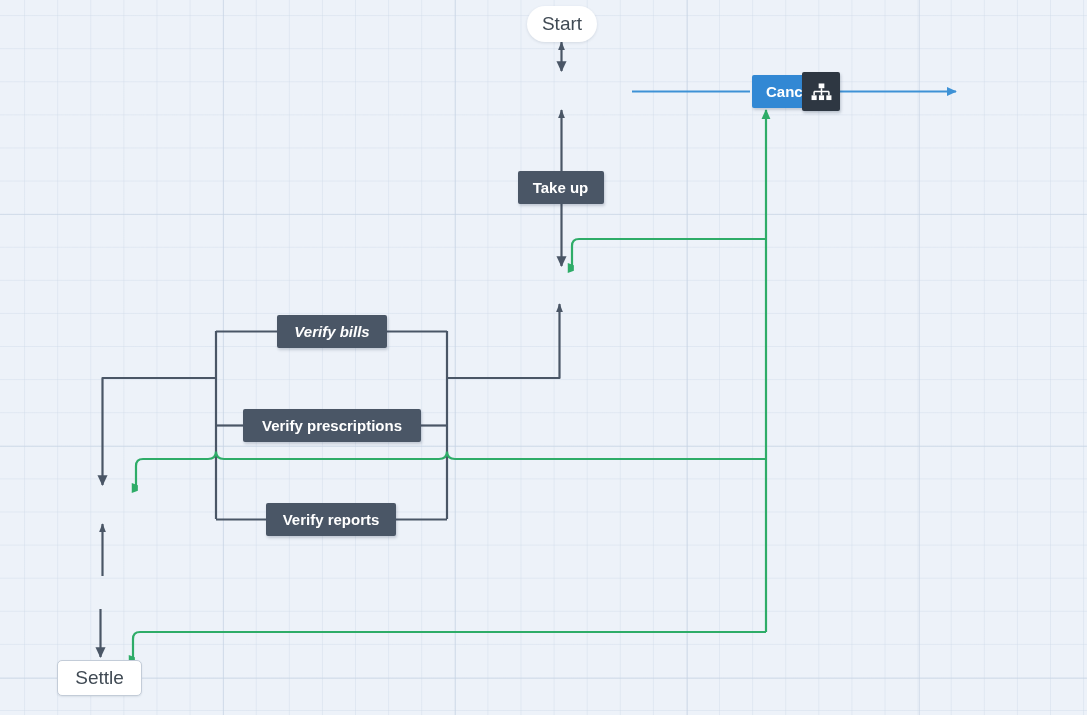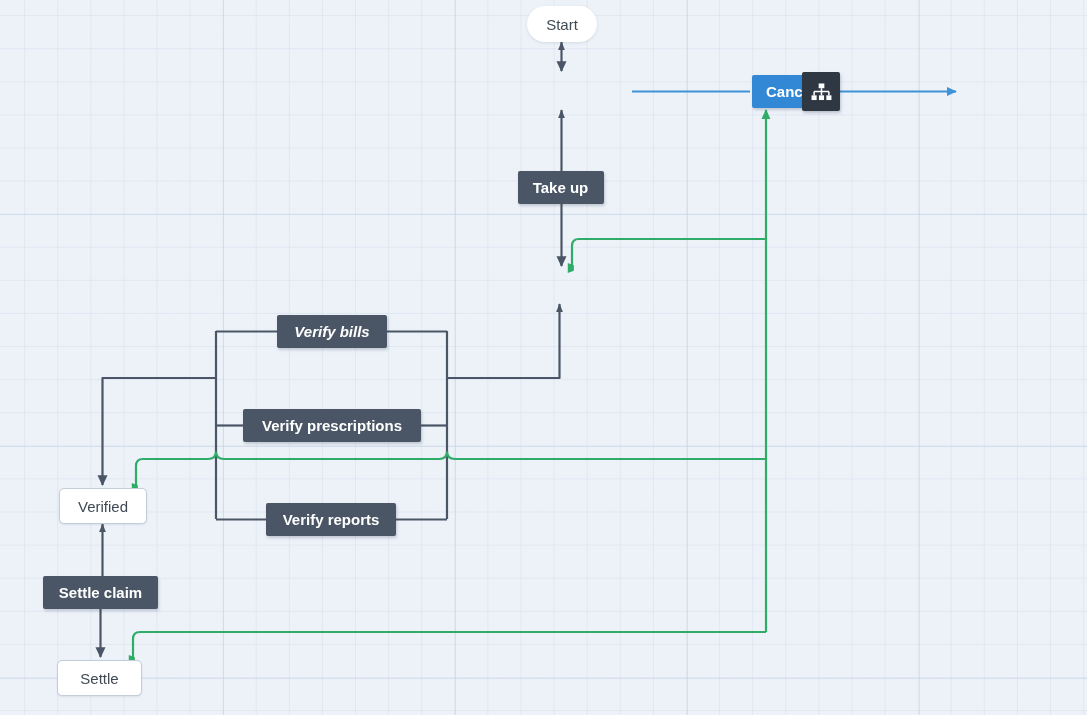--- a/index.html
+++ b/index.html
@@ -37,21 +37,21 @@
     justify-content: center;
     white-space: nowrap;
   }
 
   
   .state {
     background: #ffffff;
     border: 1px solid #c3ccd8;
     border-radius: 5px;
     color: #404a54;
-    font-size: 15px;
+    font-size: 19px;
     box-shadow: 0 1px 2px rgba(40,55,80,0.10);
     padding: 0 14px;
     height: 36px;
   }
   .state.start {
     border: none;
     border-radius: 18px;
     box-shadow: 0 1px 3px rgba(40,55,80,0.13);
   }
   .state.selected {
@@ -184,23 +184,20 @@
     </g>
   </svg>
 
   <div class="node state start" style="left:527px; top:6px; width:70px; height:36px;">
     <span>Start</span>
   </div>
 
 
 
 
-  <div class="node state" style="left:59px; top:488px; width:88px; height:36px;">
-    <span>Verified</span>
-  </div>
 
   <div class="node state" style="left:57px; top:660px; width:85px; height:36px;">
     <span>Settle</span>
   </div>
 
   <div class="node transition selected" style="left:752px; top:75px; width:79px; height:33px; justify-content:flex-start; overflow:hidden;">
     <span>Cancel</span>
   </div>
   <div class="node-badge" style="left:802px; top:72px; width:38px; height:39px;">
     <svg width="21" height="18" viewBox="0 0 22 19">
@@ -221,17 +218,14 @@
   </div>
 
   <div class="node transition" style="left:266px; top:503px; width:130px; height:33px;">
     <span>Verify reports</span>
   </div>
 
   <div class="node transition" style="left:243px; top:409px; width:178px; height:33px;">
     <span>Verify prescriptions</span>
   </div>
 
-  <div class="node transition" style="left:43px; top:576px; width:115px; height:33px;">
-    <span>Settle claim</span>
-  </div>
 
 </div>
 
 </body></html>

